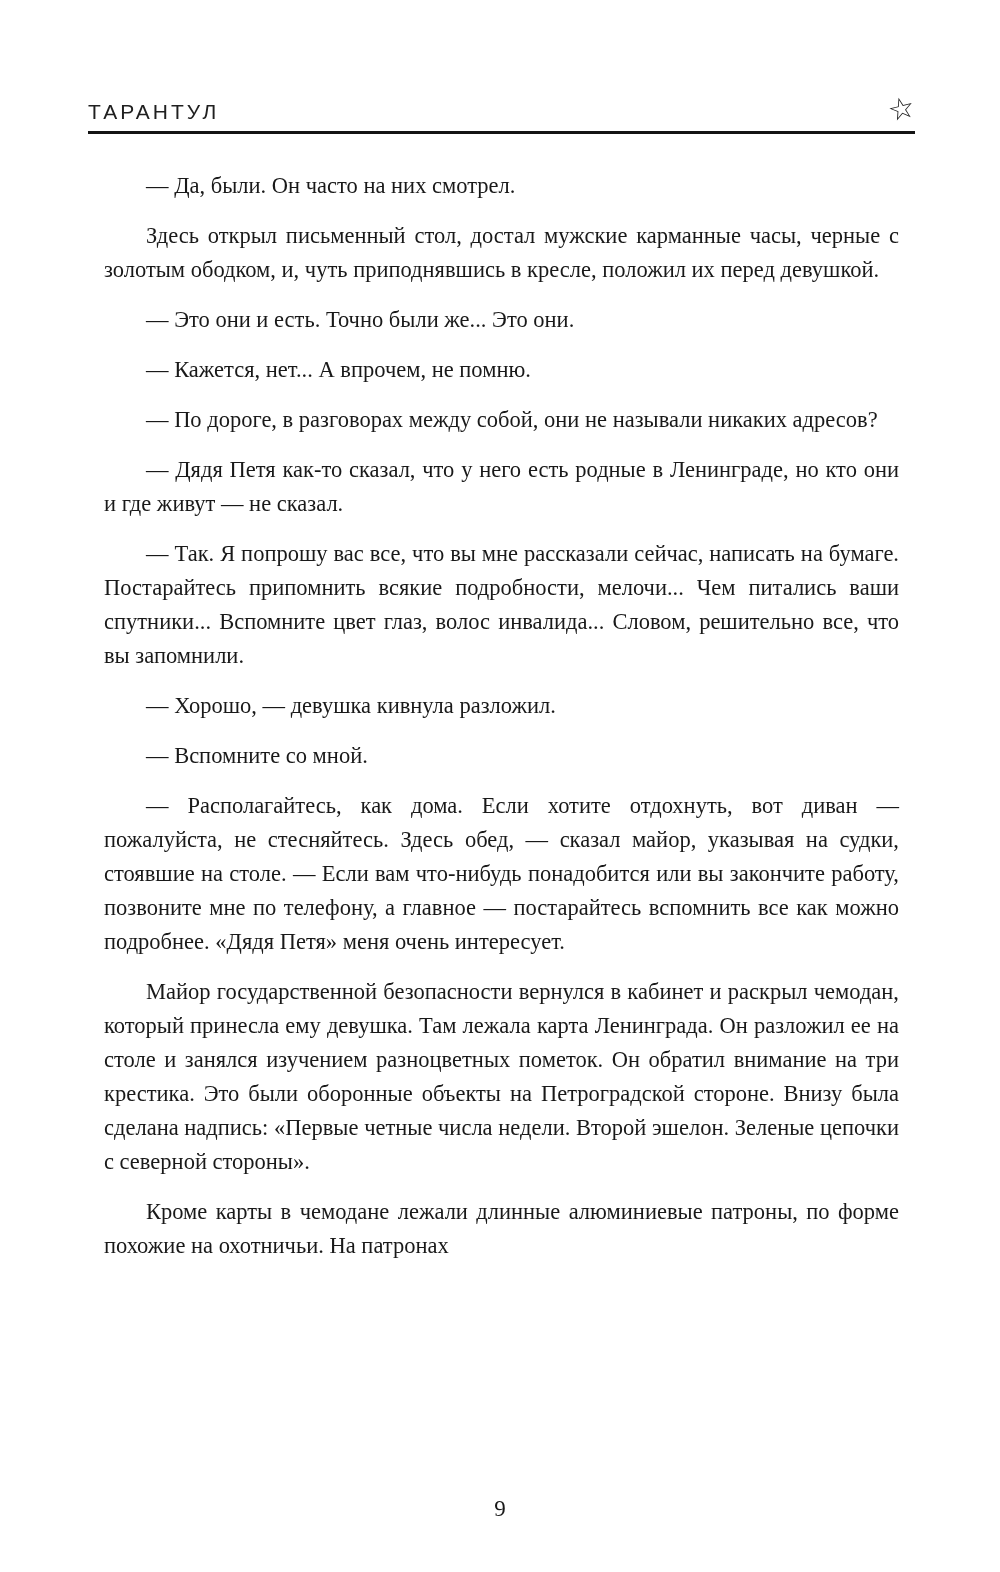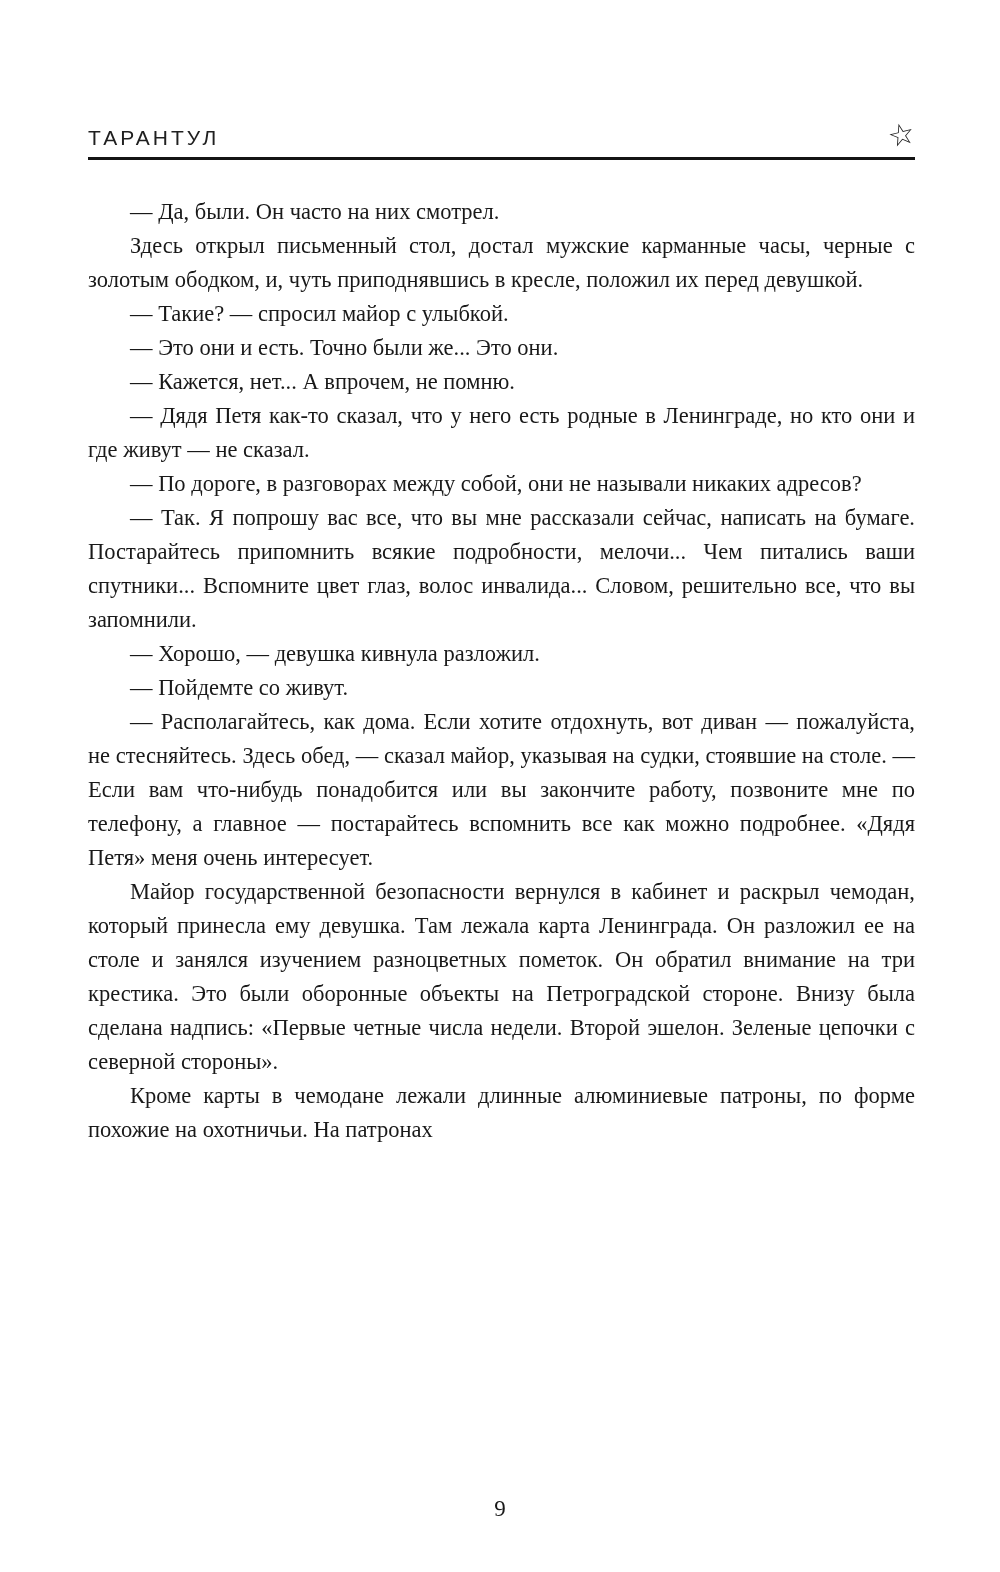--- a/index.html
+++ b/index.html
@@ -8,21 +8,21 @@
     background: #ffffff;
   }
   .page {
     position: relative;
     width: 1000px;
     height: 1572px;
     box-sizing: border-box;
     background: #ffffff;
     color: #1a1a1a;
     font-family: "Liberation Serif", "DejaVu Serif", serif;
-    padding: 120px 85px 0 88px;
+    padding: 94px 85px 0 88px;
     overflow: hidden;
   }
   .page-header {
     display: flex;
     justify-content: space-between;
     align-items: flex-end;
   }
   .header-title {
     font-family: "Liberation Sans", "DejaVu Sans", sans-serif;
     font-size: 21px;
@@ -42,21 +42,21 @@
     height: 0;
   }
   .text-body {
     margin-top: 35px;
     font-size: 22.5px;
     line-height: 34px;
     text-align: justify;
     color: #191919;
   }
   .text-body p.para {
-    margin: 0;
+    margin: 16px;
     text-indent: 42px;
   }
   .page-footer {
     position: absolute;
     left: 0;
     right: 0;
     bottom: 50px;
     text-align: center;
   }
   .page-number {
@@ -72,28 +72,27 @@
   <header class="page-header">
     <span class="header-title">ТАРАНТУЛ</span>
     <span class="header-star">☆</span>
   </header>
 
   <div class="header-rule"></div>
 
   <main class="text-body">
       <p class="para">— Да, были. Он часто на них смотрел.</p>
       <p class="para">Здесь открыл письменный стол, достал мужские карманные часы, черные с золотым ободком, и, чуть приподнявшись в кресле, положил их перед девушкой.</p>
-      <p class="para">— Такие? — спросил майор с улыбкой.</p>
       <p class="para">— Это они и есть. Точно были же... Это они.</p>
       <p class="para">— Кажется, нет... А впрочем, не помню.</p>
+      <p class="para">— По дороге, в разговорах между собой, они не называли никаких адресов?</p>
       <p class="para">— Дядя Петя как-то сказал, что у него есть родные в Ленинграде, но кто они и где живут — не сказал.</p>
-      <p class="para">— По дороге, в разговорах между собой, они не называли никаких адресов?</p>
       <p class="para">— Так. Я попрошу вас все, что вы мне рассказали сейчас, написать на бумаге. Постарайтесь припомнить всякие подробности, мелочи... Чем питались ваши спутники... Вспомните цвет глаз, волос инвалида... Словом, решительно все, что вы запомнили.</p>
       <p class="para">— Хорошо, — девушка кивнула разложил.</p>
-      <p class="para">— Пойдемте со живут.</p>
+      <p class="para">— Вспомните со мной.</p>
       <p class="para">— Располагайтесь, как дома. Если хотите отдохнуть, вот диван — пожалуйста, не стесняйтесь. Здесь обед, — сказал майор, указывая на судки, стоявшие на столе. — Если вам что-нибудь понадобится или вы закончите работу, позвоните мне по телефону, а главное — постарайтесь вспомнить все как можно подробнее. «Дядя Петя» меня очень интересует.</p>
       <p class="para">Майор государственной безопасности вернулся в кабинет и раскрыл чемодан, который принесла ему девушка. Там лежала карта Ленинграда. Он разложил ее на столе и занялся изучением разноцветных пометок. Он обратил внимание на три крестика. Это были оборонные объекты на Петроградской стороне. Внизу была сделана надпись: «Первые четные числа недели. Второй эшелон. Зеленые цепочки с северной стороны».</p>
       <p class="para">Кроме карты в чемодане лежали длинные алюминиевые патроны, по форме похожие на охотничьи. На патронах</p>
     </main>
 
   <footer class="page-footer">
     <span class="page-number">9</span>
   </footer>
 
 </div>

